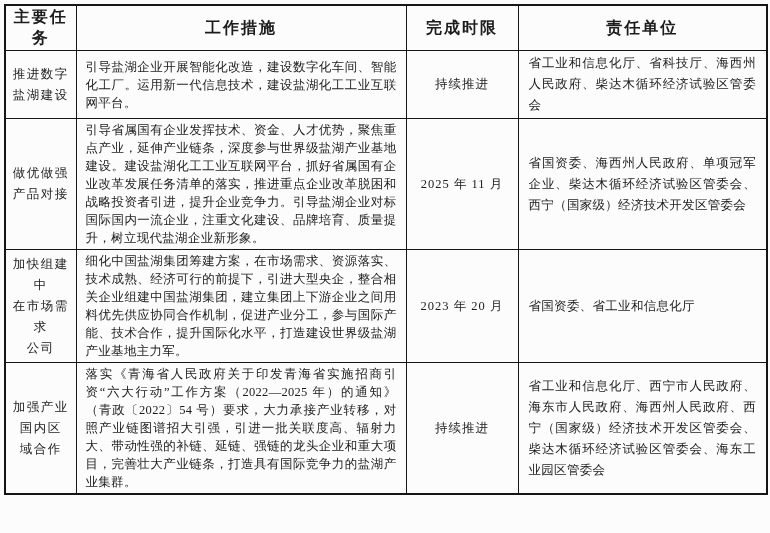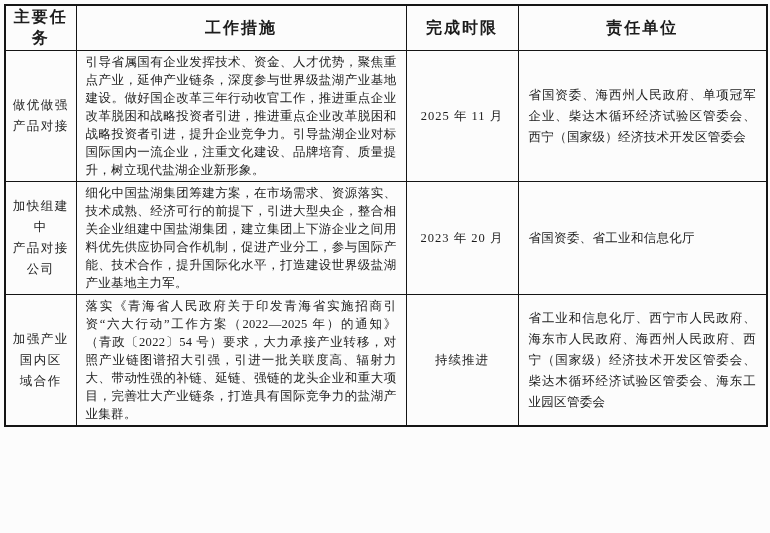--- a/index.html
+++ b/index.html
@@ -82,30 +82,37 @@
   </colgroup>
   <thead>
     <tr>
       <th>主要任务</th>
       <th>工作措施</th>
       <th>完成时限</th>
       <th>责任单位</th>
     </tr>
   </thead>
   <tbody>
+    <tr class="row-0">
+      <td class="cell-task">推进数字
+盐湖建设</td>
+      <td class="cell-measures">引导盐湖企业开展智能化改造，建设数字化车间、智能化工厂。运用新一代信息技术，建设盐湖化工工业互联网平台。</td>
+      <td class="cell-deadline">持续推进</td>
+      <td class="cell-units">省工业和信息化厅、省科技厅、海西州人民政府、柴达木循环经济试验区管委会</td>
+    </tr>
     <tr class="row-1">
       <td class="cell-task">做优做强
 产品对接</td>
-      <td class="cell-measures">引导省属国有企业发挥技术、资金、人才优势，聚焦重点产业，延伸产业链条，深度参与世界级盐湖产业基地建设。做好国企改革三年行动收官工作，推进重点企业改革脱困和战略投资者引进，推进重点企业改革脱困和战略投资者引进，提升企业竞争力。引导盐湖企业对标国际国内一流企业，注重文化建设、品牌培育、质量提升，树立现代盐湖企业新形象。</td>
+      <td class="cell-measures">引导省属国有企业发挥技术、资金、人才优势，聚焦重点产业，延伸产业链条，深度参与世界级盐湖产业基地建设。建设盐湖化工工业互联网平台，抓好省属国有企业改革发展任务清单的落实，推进重点企业改革脱困和战略投资者引进，提升企业竞争力。引导盐湖企业对标国际国内一流企业，注重文化建设、品牌培育、质量提升，树立现代盐湖企业新形象。</td>
       <td class="cell-deadline">2025 年 11 月</td>
       <td class="cell-units">省国资委、海西州人民政府、单项冠军企业、柴达木循环经济试验区管委会、西宁（国家级）经济技术开发区管委会</td>
     </tr>
     <tr class="row-2">
       <td class="cell-task">加快组建中
-产品对接
+在市场需求
 公司</td>
       <td class="cell-measures">细化中国盐湖集团筹建方案，在市场需求、资源落实、技术成熟、经济可行的前提下，引进大型央企，整合相关企业组建中国盐湖集团，建立集团上下游企业之间用料优先供应协同合作机制，促进产业分工，参与国际产能、技术合作，提升国际化水平，打造建设世界级盐湖产业基地主力军。</td>
       <td class="cell-deadline">2023 年 20 月</td>
       <td class="cell-units">省国资委、省工业和信息化厅</td>
     </tr>
     <tr class="row-4">
       <td class="cell-task">加强产业
 国内区
 域合作</td>
       <td class="cell-measures">落实《青海省人民政府关于印发青海省实施招商引资“六大行动”工作方案（2022—2025 年）的通知》　（青政〔2022〕54 号）要求，大力承接产业转移，对照产业链图谱招大引强，引进一批关联度高、辐射力大、带动性强的补链、延链、强链的龙头企业和重大项目，完善壮大产业链条，打造具有国际竞争力的盐湖产业集群。</td>

